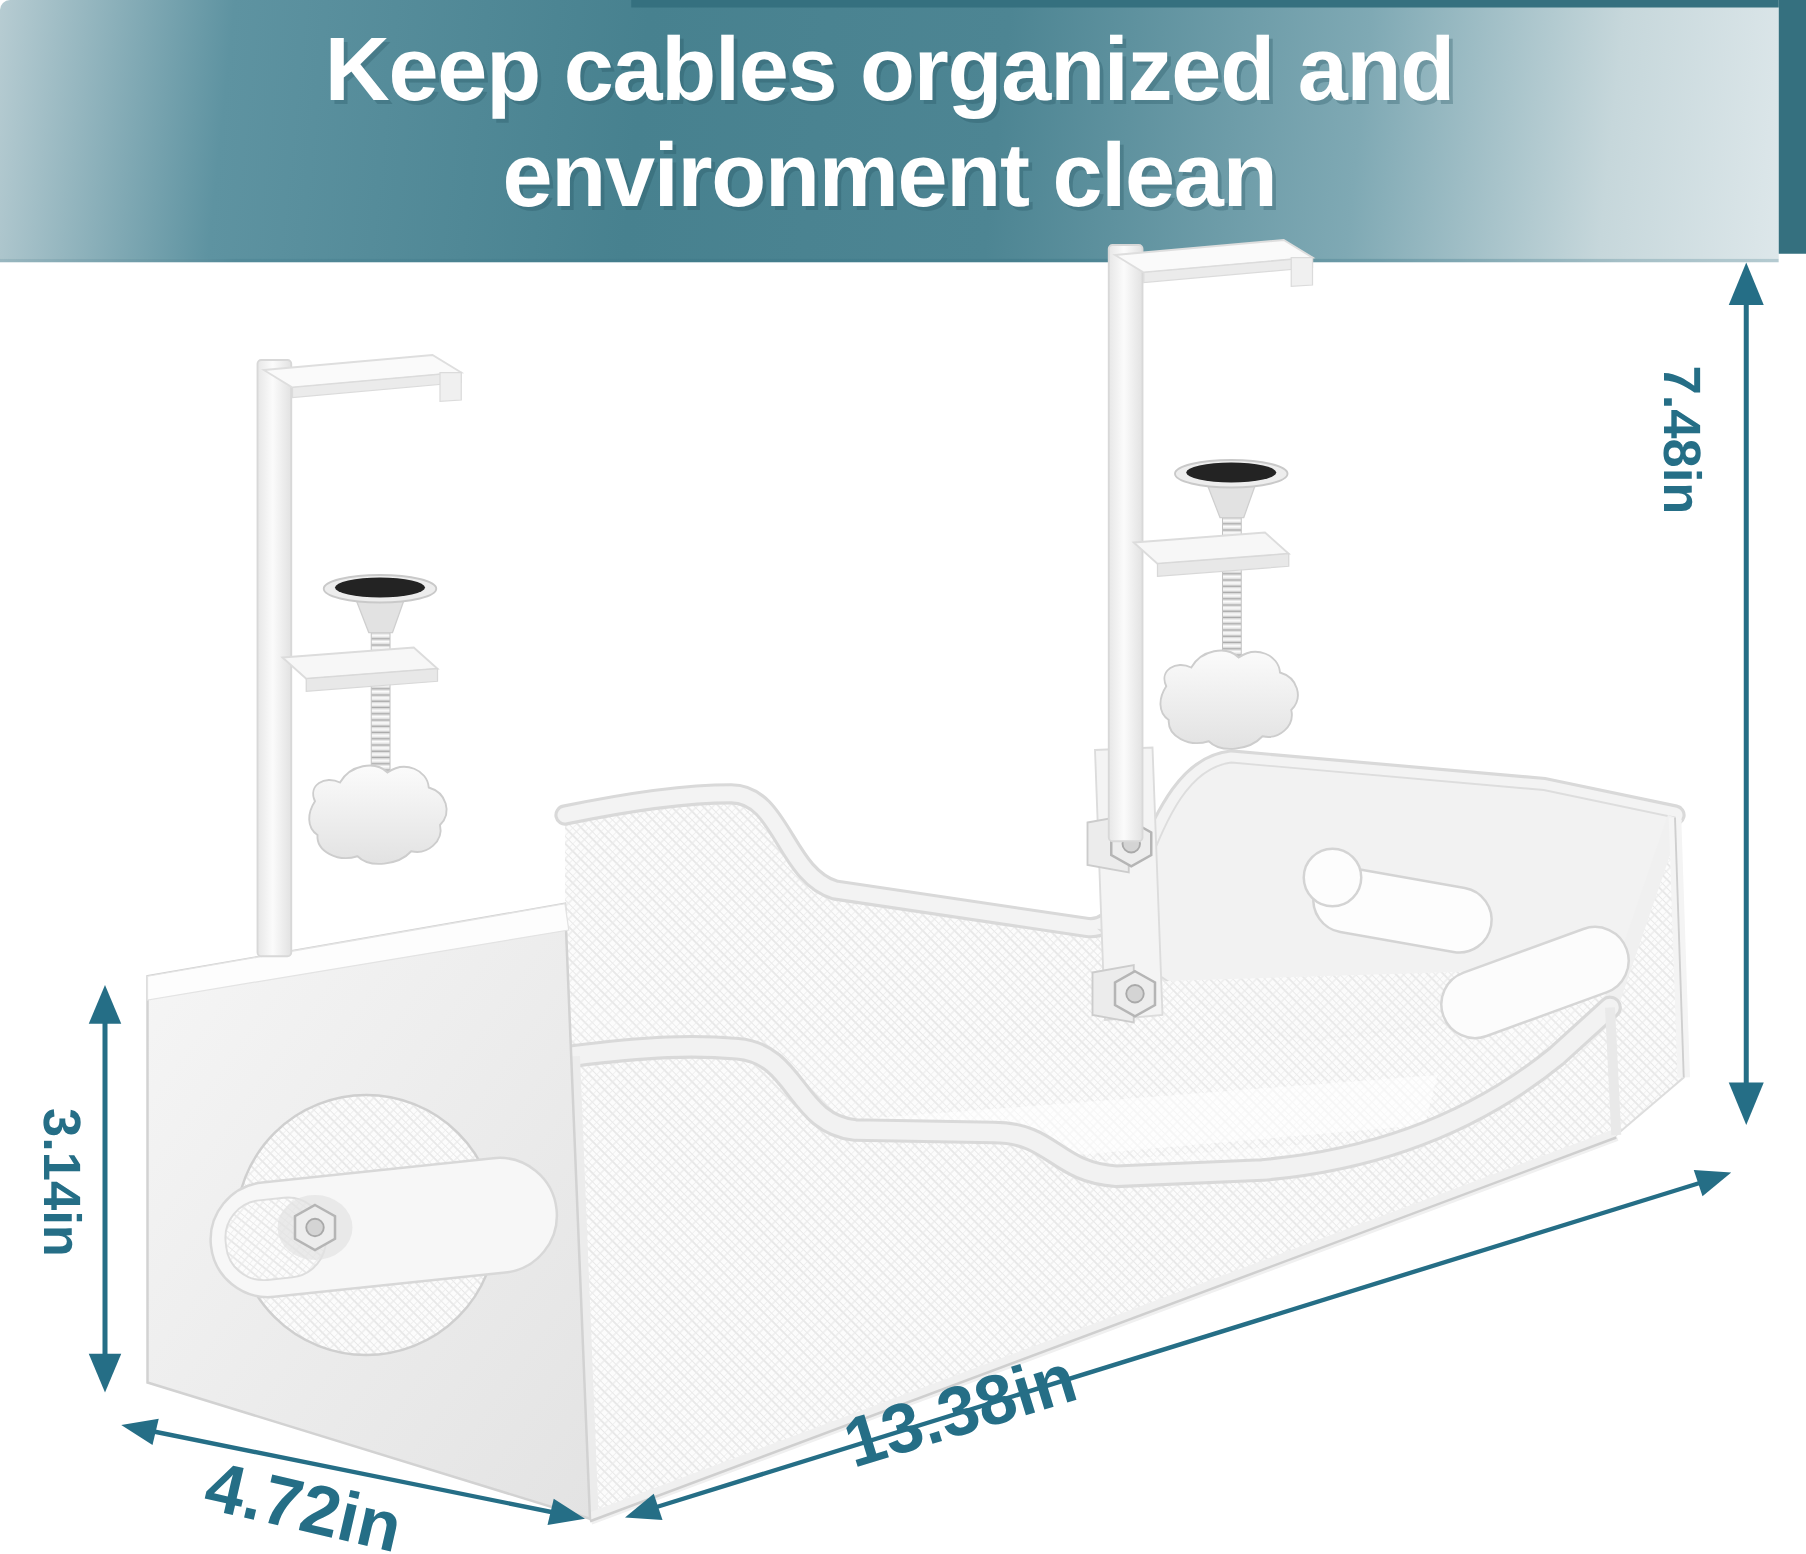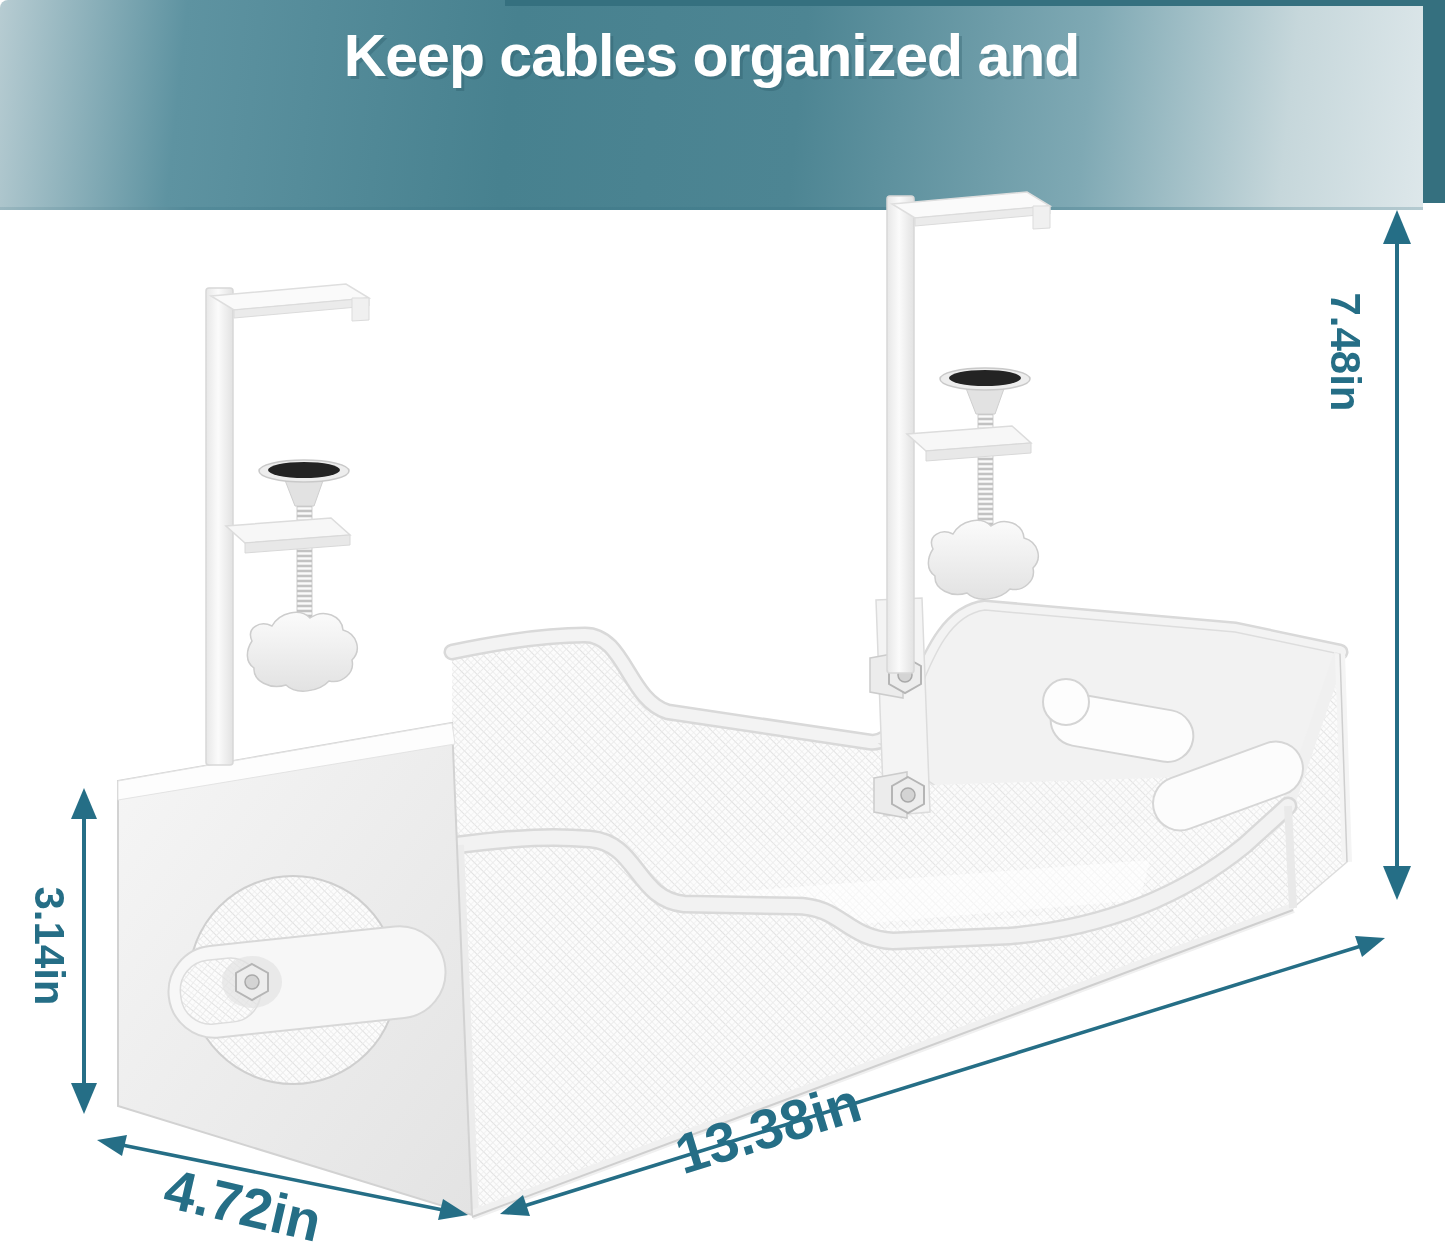--- a/index.html
+++ b/index.html
@@ -11,21 +11,21 @@
   #banner{position:absolute;left:0;top:0;width:1445px;height:207px;}
   #banner .panel{
     position:absolute;left:0;top:0;width:1423px;height:207px;border-radius:8px 0 0 0;
     background:linear-gradient(96deg,#b7ccd2 0%,#5e93a1 13%,#47818f 36%,#4d8593 56%,#7fa9b4 76%,#c6d7db 90%,#dde7ea 100%);
     border-bottom:3px solid rgba(51,109,126,.22);
   }
   #banner .edge-right{position:absolute;right:0;top:0;width:22px;height:203px;background:#35707f;}
   #banner .edge-top{position:absolute;left:505px;right:22px;top:0;height:6px;background:#35707f;}
   #banner .txt{
     position:absolute;left:0;top:14px;width:1423px;text-align:center;color:#ffffff;
-    font-weight:bold;font-size:59px;line-height:85px;letter-spacing:-1px;
+    font-weight:bold;font-size:72px;line-height:85px;letter-spacing:-1px;
     text-shadow:3px 3px 0 rgba(38,84,96,.30);
   }
   
   .dim-label{
     position:absolute;color:#256e86;font-weight:bold;white-space:nowrap;
     transform-origin:center center;
   }
   #lbl-height{left:1345px;top:352px;font-size:42px;transform:translate(-50%,-50%) rotate(90deg);}
   #lbl-side{left:49px;top:946px;font-size:42px;transform:translate(-50%,-50%) rotate(90deg);}
   #lbl-length{left:768px;top:1128px;font-size:56px;transform:translate(-50%,-50%) rotate(-17deg);}
@@ -36,20 +36,21 @@
 <body>
 
 <div id="stage">
 
   <div id="banner">
     <div class="panel"></div>
     <div class="edge-top"></div>
     <div class="edge-right"></div>
     <div class="txt">
       <div>Keep cables organized and</div>
+      <div>environment clean</div>
     </div>
   </div>
 
   <svg width="1445" height="1243" viewBox="0 0 1445 1243">
     <defs>
       <pattern id="mesh" width="9" height="9" patternUnits="userSpaceOnUse" patternTransform="rotate(45)">
         <rect width="9" height="9" fill="#fcfcfc"></rect>
         <path d="M0 0 H9 M0 4.5 H9" stroke="#e2e2e2" stroke-width="1"></path>
         <path d="M0 0 V9 M4.5 0 V9" stroke="#ebebeb" stroke-width="1"></path>
       </pattern>

